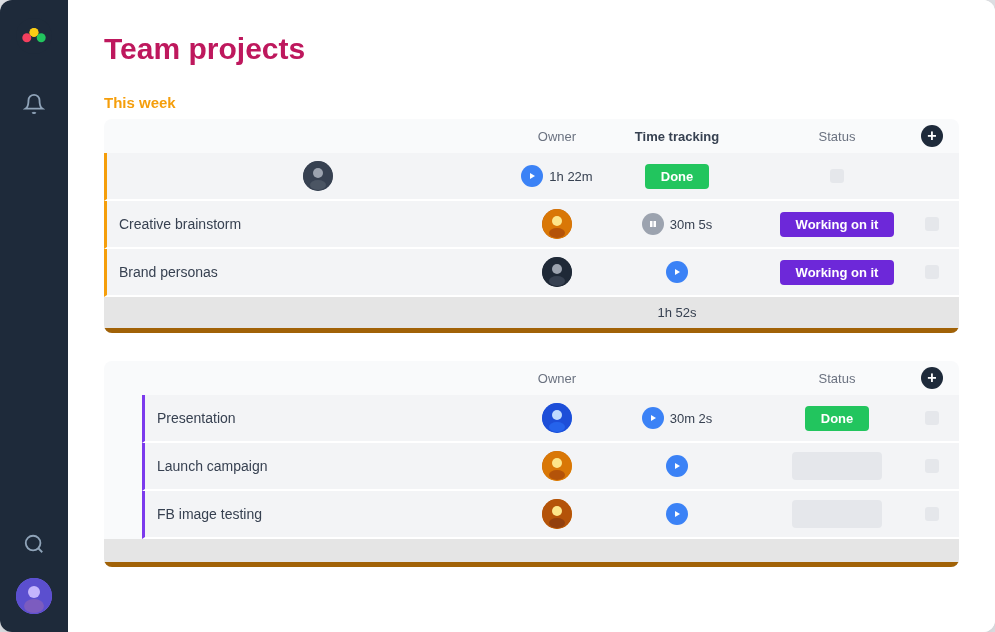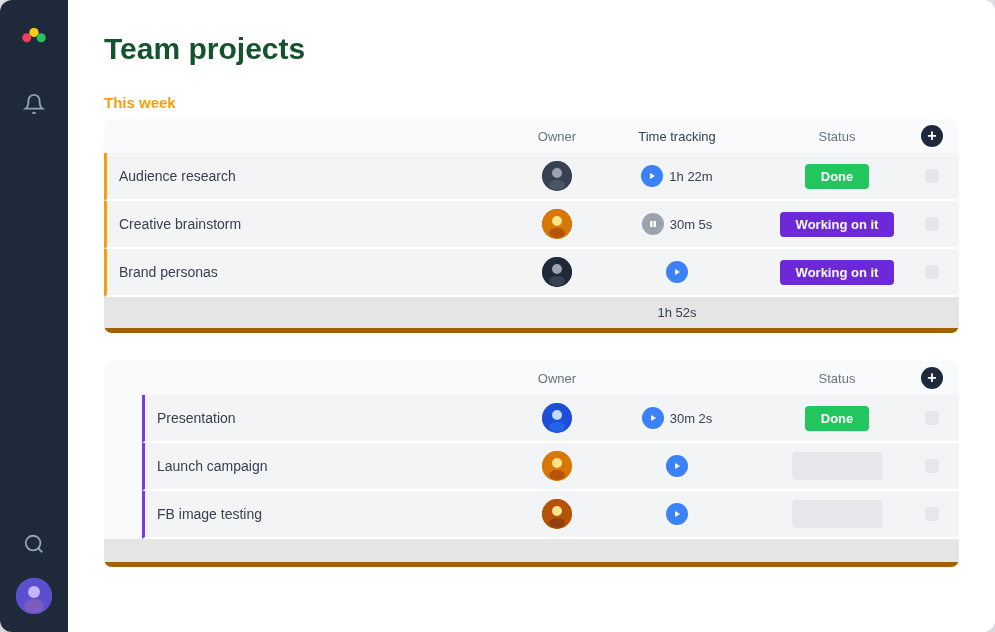--- a/index.html
+++ b/index.html
@@ -54,21 +54,21 @@
     
     .main {
       flex: 1;
       background: #fff;
       padding: 32px 36px 24px;
       overflow-y: auto;
     }
     .page-title {
       font-size: 30px;
       font-weight: 700;
-      color: #14532d;
+      color: #be185d;
       margin-bottom: 28px;
     }
     
     .section { margin-bottom: 28px; }
     .section-header {
       display: flex;
       align-items: center;
       margin-bottom: 8px;
     }
     .section-title {
@@ -87,21 +87,21 @@
     .table-head {
       display: grid;
       grid-template-columns: 1fr 80px 160px 160px 30px;
       padding: 6px 12px;
       color: #6b7280;
       font-size: 13px;
       font-weight: 500;
       background: transparent;
     }
     .table-head .col-owner { text-align: center; }
-    .table-head .col-time { text-align: center; }
+    .table-head .col-time { text-align: center; font-weight: bold; }
     .table-head .col-status { text-align: center; }
     .table-head .col-add {
       display: flex;
       align-items: center;
       justify-content: center;
     }
     .add-btn {
       width: 22px;
       height: 22px;
       border-radius: 50%;
@@ -310,21 +310,20 @@
           <div></div>
           <div class="col-owner">Owner</div>
           <div class="col-time">Time tracking</div>
           <div class="col-status">Status</div>
           <div class="col-add">
             <div class="add-btn">+</div>
           </div>
         </div>
 
         <div class="table-row orange-border">
-          <div class="row-name">Audience research</div>
           <div class="col-owner">
             <div class="avatar av1">
               <svg viewBox="0 0 30 30" fill="none">
                   <circle cx="15" cy="15" r="15" fill="#374151"></circle>
                   <circle cx="15" cy="12" r="5" fill="#9ca3af"></circle>
                   <ellipse cx="15" cy="24" rx="8" ry="5" fill="#4b5563"></ellipse>
                 </svg>
             </div>
           </div>
           <div class="col-time">

